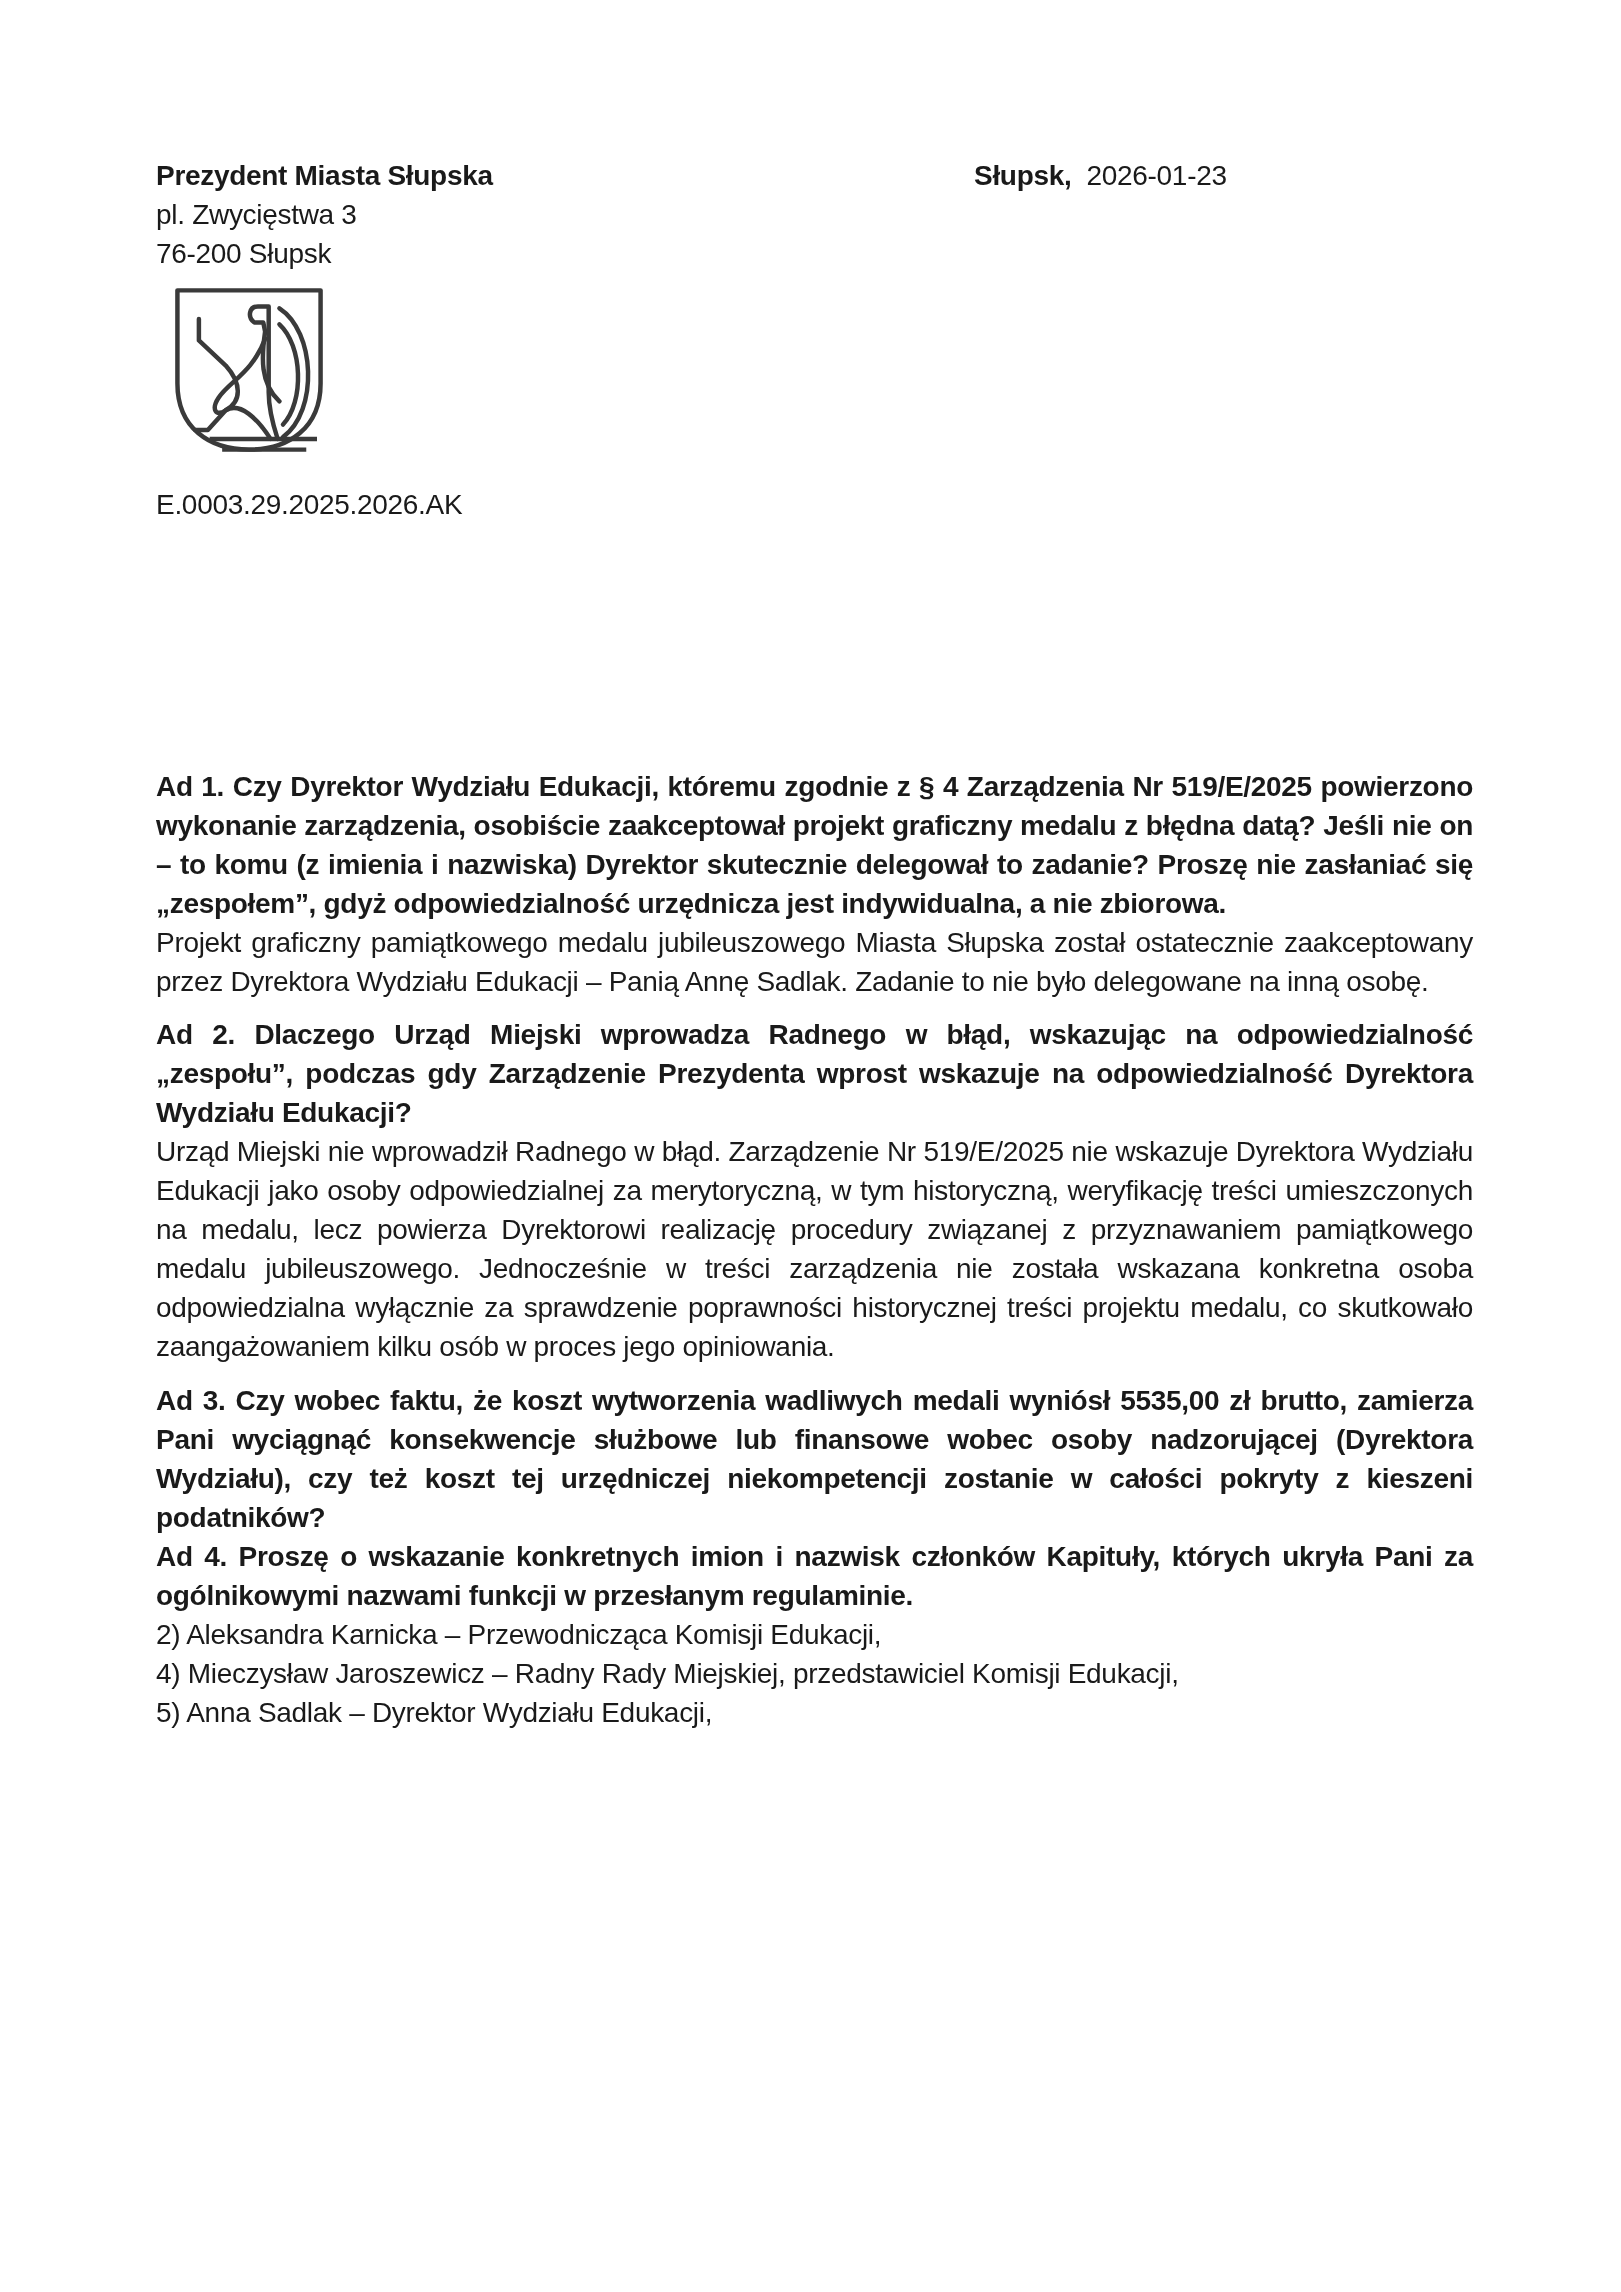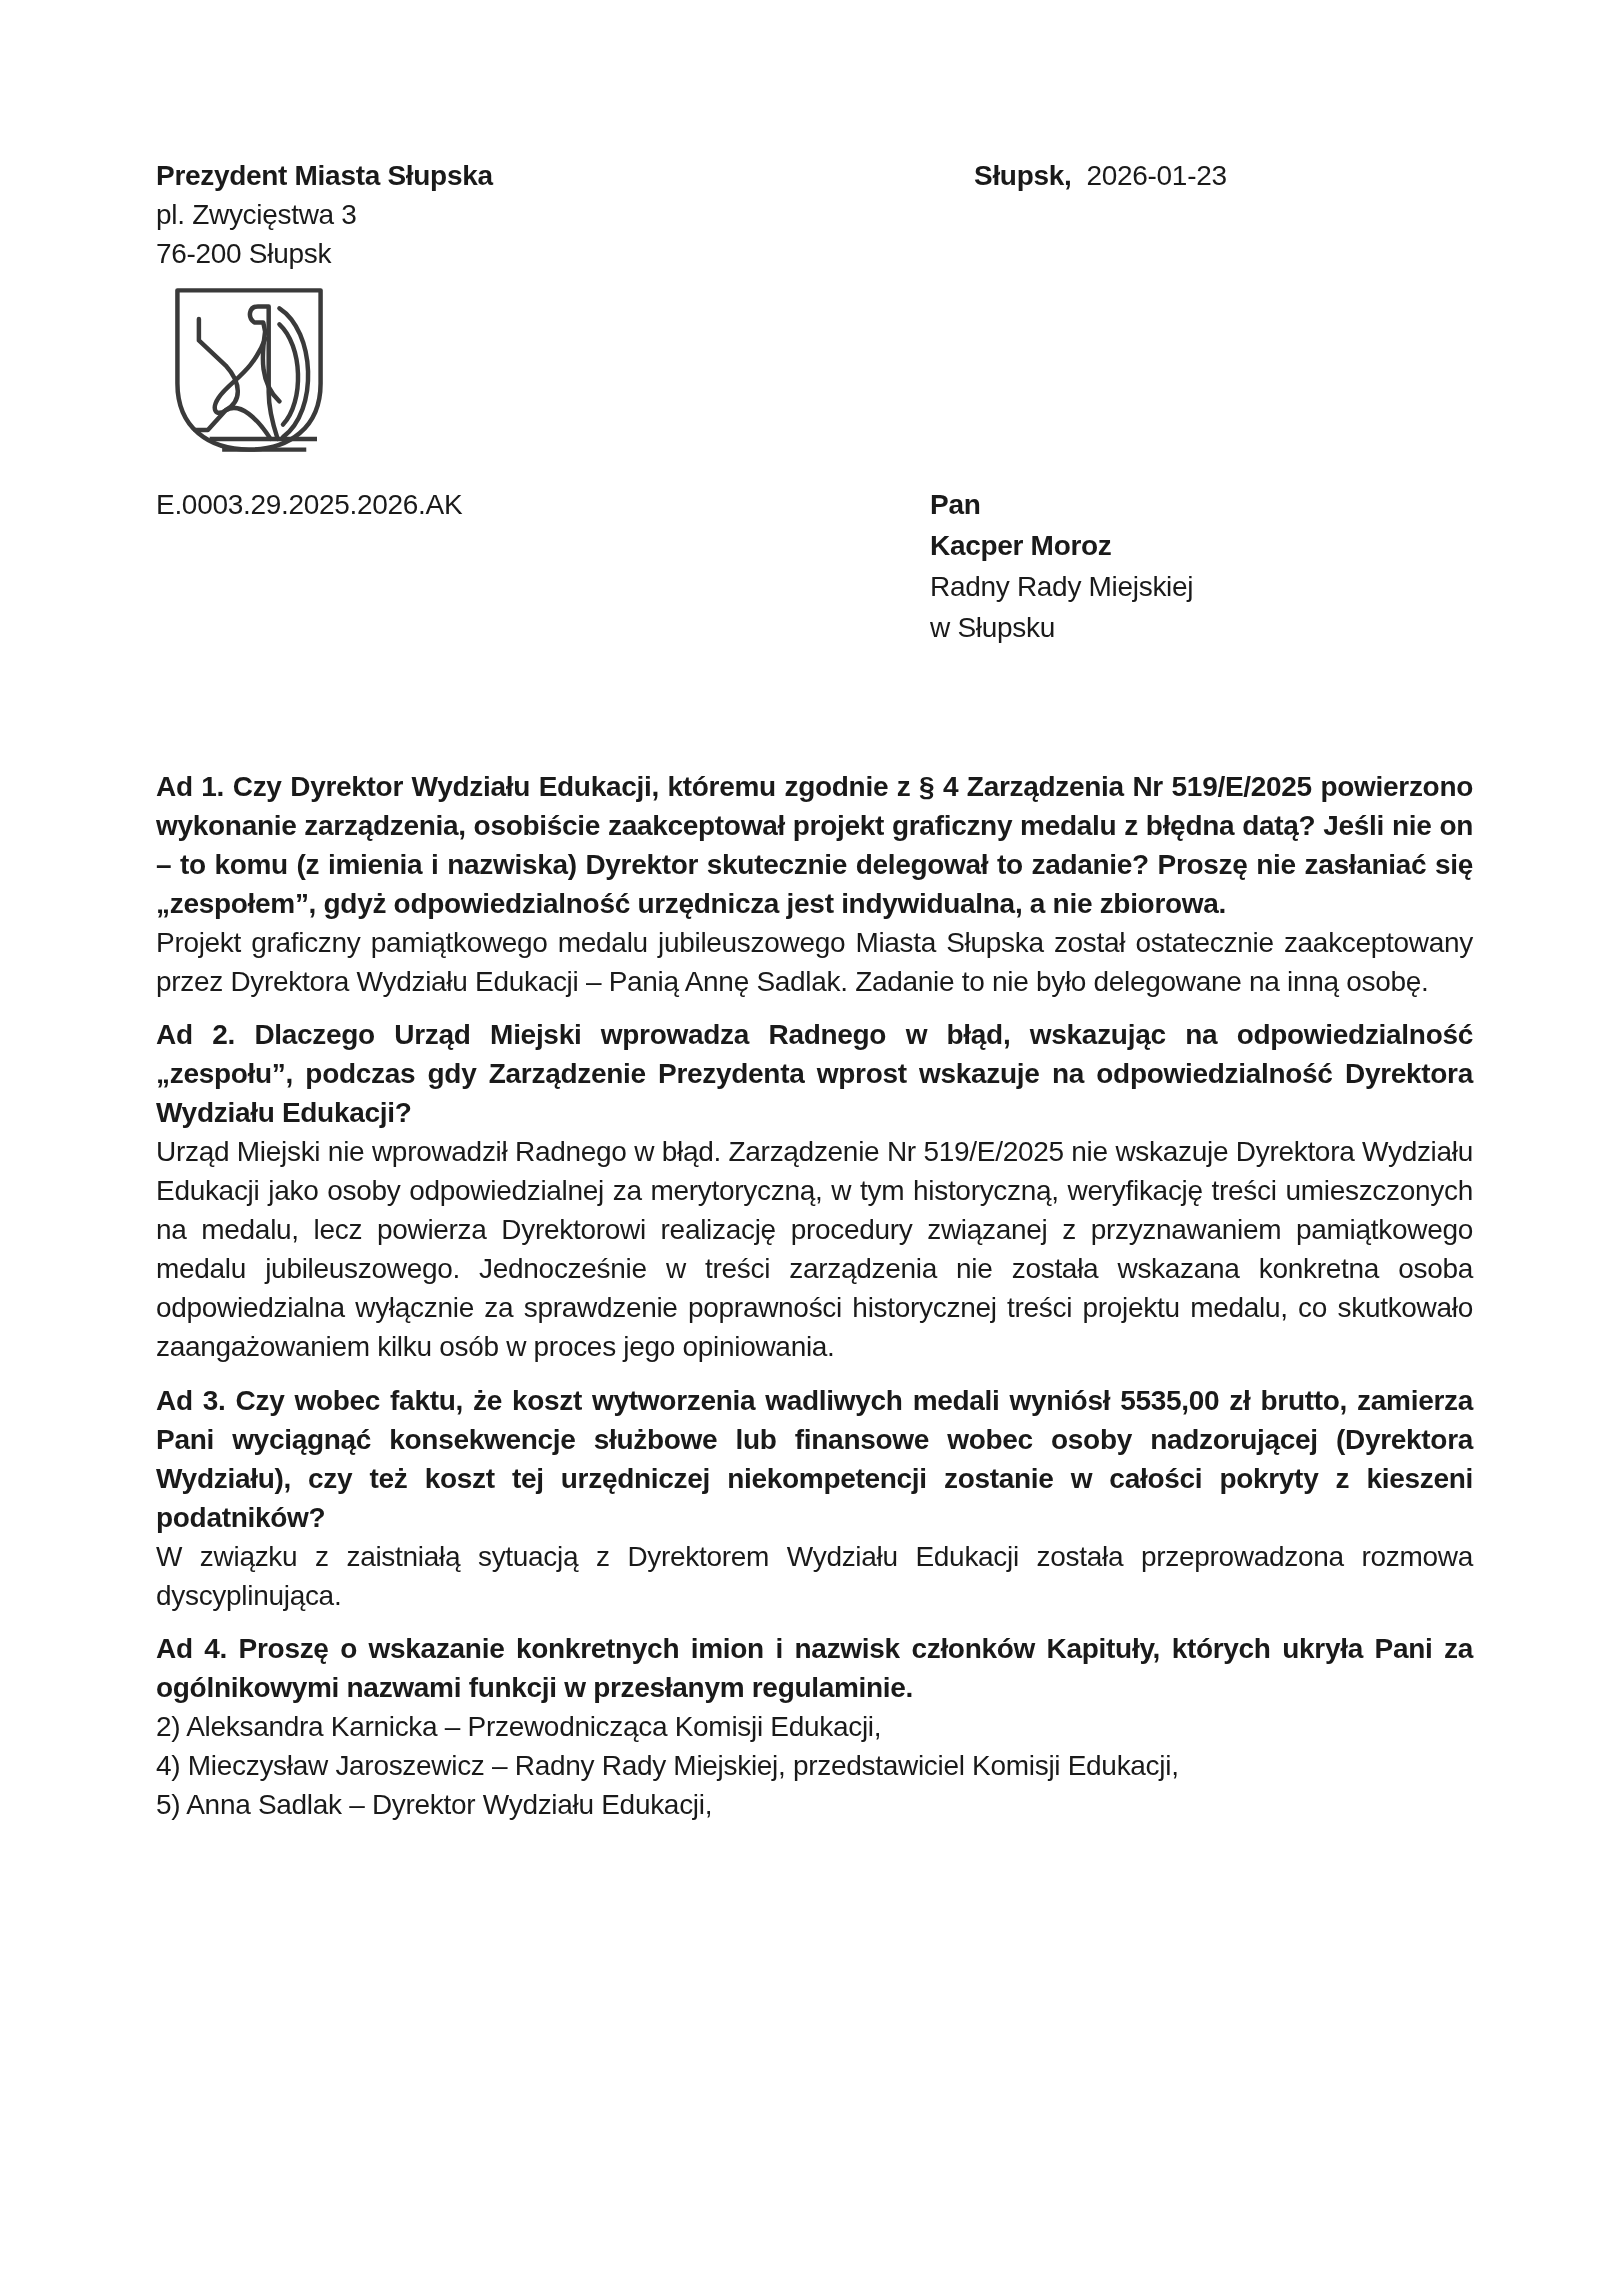--- a/index.html
+++ b/index.html
@@ -54,37 +54,30 @@
       <path d="M120 26 C160 52 164 140 124 170"></path>
       <path d="M120 44 C146 68 148 130 124 156"></path>
       <path d="M42 172 H162" stroke-linecap="butt"></path>
       <path d="M56 186 H150" stroke-linecap="butt" transform="translate(0,-2)"></path>
       <path d="M76 178 H126" stroke-linecap="butt" transform="translate(0,20)" opacity="0"></path>
     </g>
   </svg>
 
   <div id="ref-number" class="txt">E.0003.29.2025.2026.AK</div>
 
-  <div id="recipient" class="txt">
-    <div class="b">Pan</div>
-    <div class="b">Kacper Moroz</div>
-    <div>Radny Rady Miejskiej</div>
-    <div>w Słupsku</div>
-  </div>
 
   <div id="body-text" class="txt">
 
     <p class="q b">Ad 1. Czy Dyrektor Wydziału Edukacji, któremu zgodnie z § 4 Zarządzenia Nr 519/E/2025 powierzono wykonanie zarządzenia, osobiście zaakceptował projekt graficzny medalu z błędna datą? Jeśli nie on – to komu (z imienia i nazwiska) Dyrektor skutecznie delegował to zadanie? Proszę nie zasłaniać się „zespołem”, gdyż odpowiedzialność urzędnicza jest indywidualna, a nie zbiorowa.</p>
     <p class="ans i">Projekt graficzny pamiątkowego medalu jubileuszowego Miasta Słupska został ostatecznie zaakceptowany przez Dyrektora Wydziału Edukacji – Panią Annę Sadlak. Zadanie to nie było delegowane na inną osobę.</p>
 
     <p class="q b">Ad 2. Dlaczego Urząd Miejski wprowadza Radnego w błąd, wskazując na odpowiedzialność „zespołu”, podczas gdy Zarządzenie Prezydenta wprost wskazuje na odpowiedzialność Dyrektora Wydziału Edukacji?</p>
     <p class="ans i">Urząd Miejski nie wprowadził Radnego w błąd. Zarządzenie Nr 519/E/2025 nie wskazuje Dyrektora Wydziału Edukacji jako osoby odpowiedzialnej za merytoryczną, w tym historyczną, weryfikację treści umieszczonych na medalu, lecz powierza Dyrektorowi realizację procedury związanej z przyznawaniem pamiątkowego medalu jubileuszowego. Jednocześnie w treści zarządzenia nie została wskazana konkretna osoba odpowiedzialna wyłącznie za sprawdzenie poprawności historycznej treści projektu medalu, co skutkowało zaangażowaniem kilku osób w proces jego opiniowania.</p>
 
     <p class="q b">Ad 3. Czy wobec faktu, że koszt wytworzenia wadliwych medali wyniósł 5535,00 zł brutto, zamierza Pani wyciągnąć konsekwencje służbowe lub finansowe wobec osoby nadzorującej (Dyrektora Wydziału), czy też koszt tej urzędniczej niekompetencji zostanie w całości pokryty z kieszeni podatników?</p>
-    <p class="ans i">W związku z zaistniałą sytuacją z Dyrektorem Wydziału Edukacji została przeprowadzona rozmowa dyscyplinująca.</p>
 
     <p class="q b">Ad 4. Proszę o wskazanie konkretnych imion i nazwisk członków Kapituły, których ukryła Pani za  ogólnikowymi nazwami funkcji w przesłanym regulaminie.</p>
     <p class="i list-line">2) Aleksandra Karnicka – Przewodnicząca Komisji Edukacji,</p>
     <p class="i list-line">4) Mieczysław Jaroszewicz – Radny Rady Miejskiej, przedstawiciel Komisji Edukacji,</p>
     <p class="i list-line">5) Anna Sadlak – Dyrektor Wydziału Edukacji,</p>
   </div>
 </div>
 
 
 </body></html>

